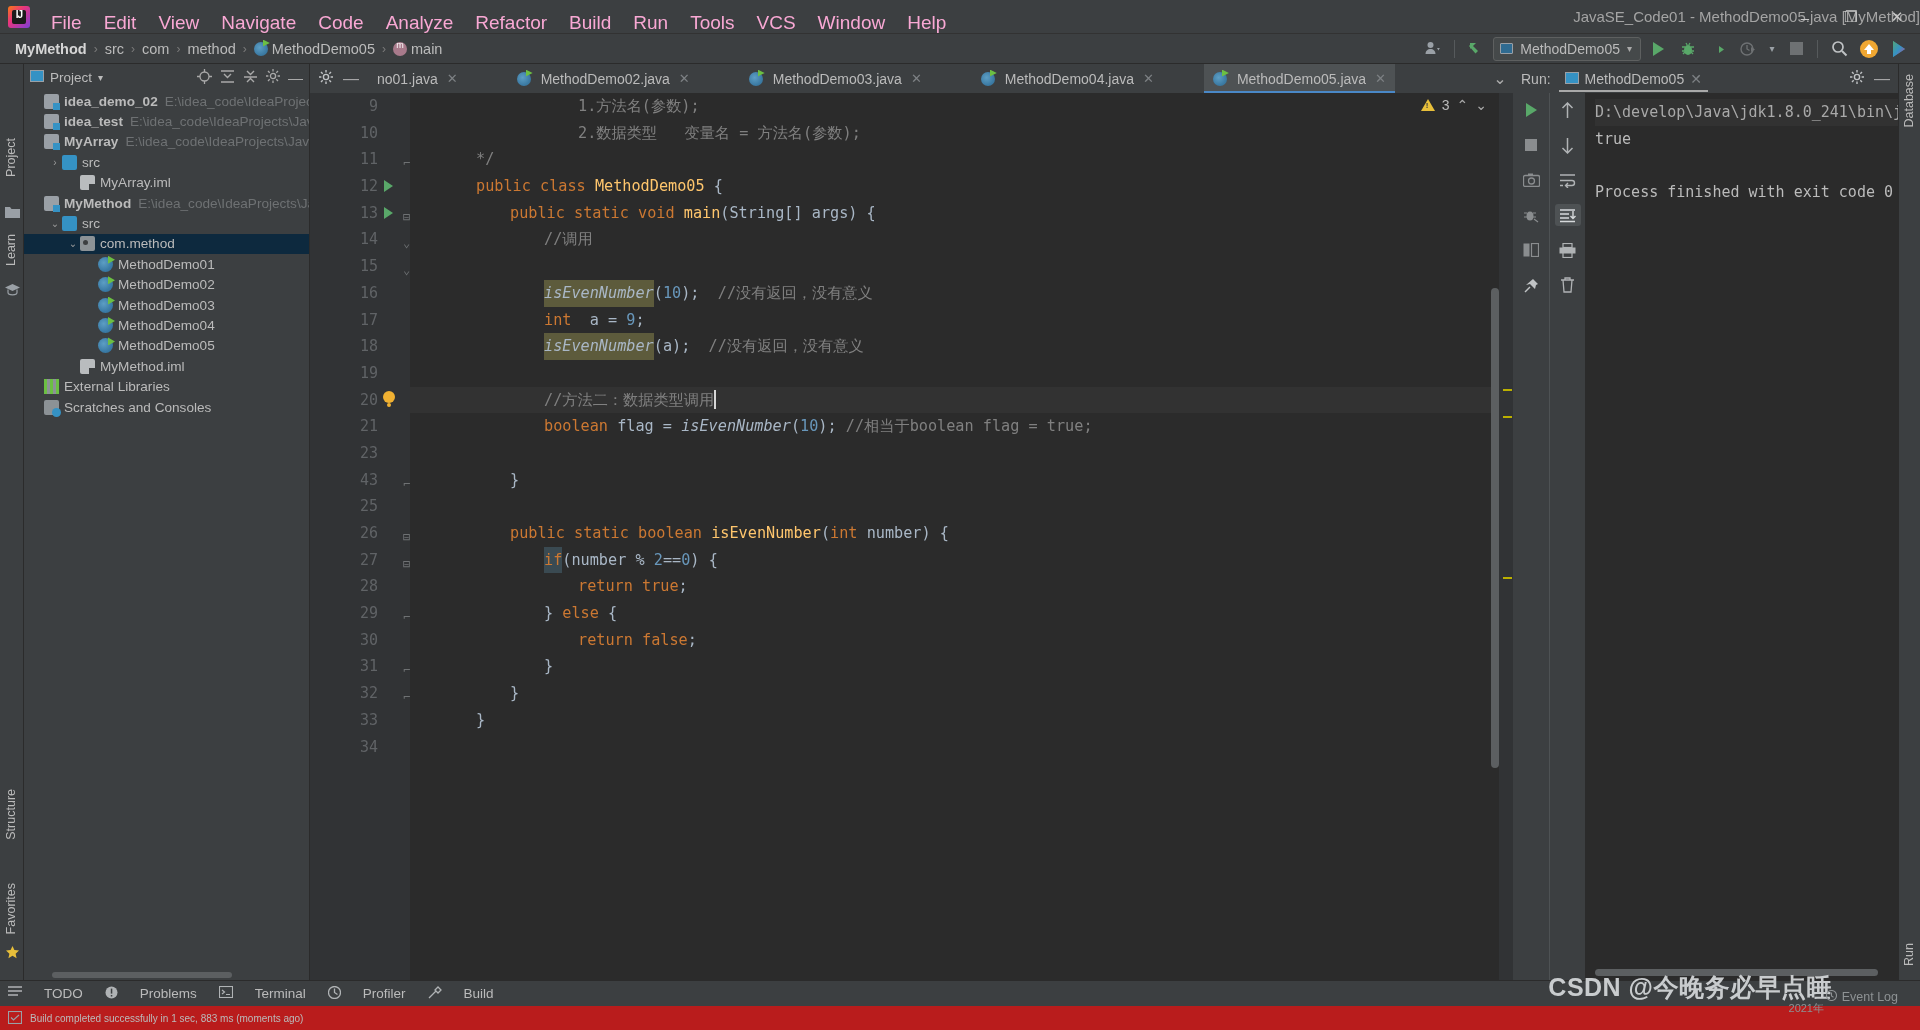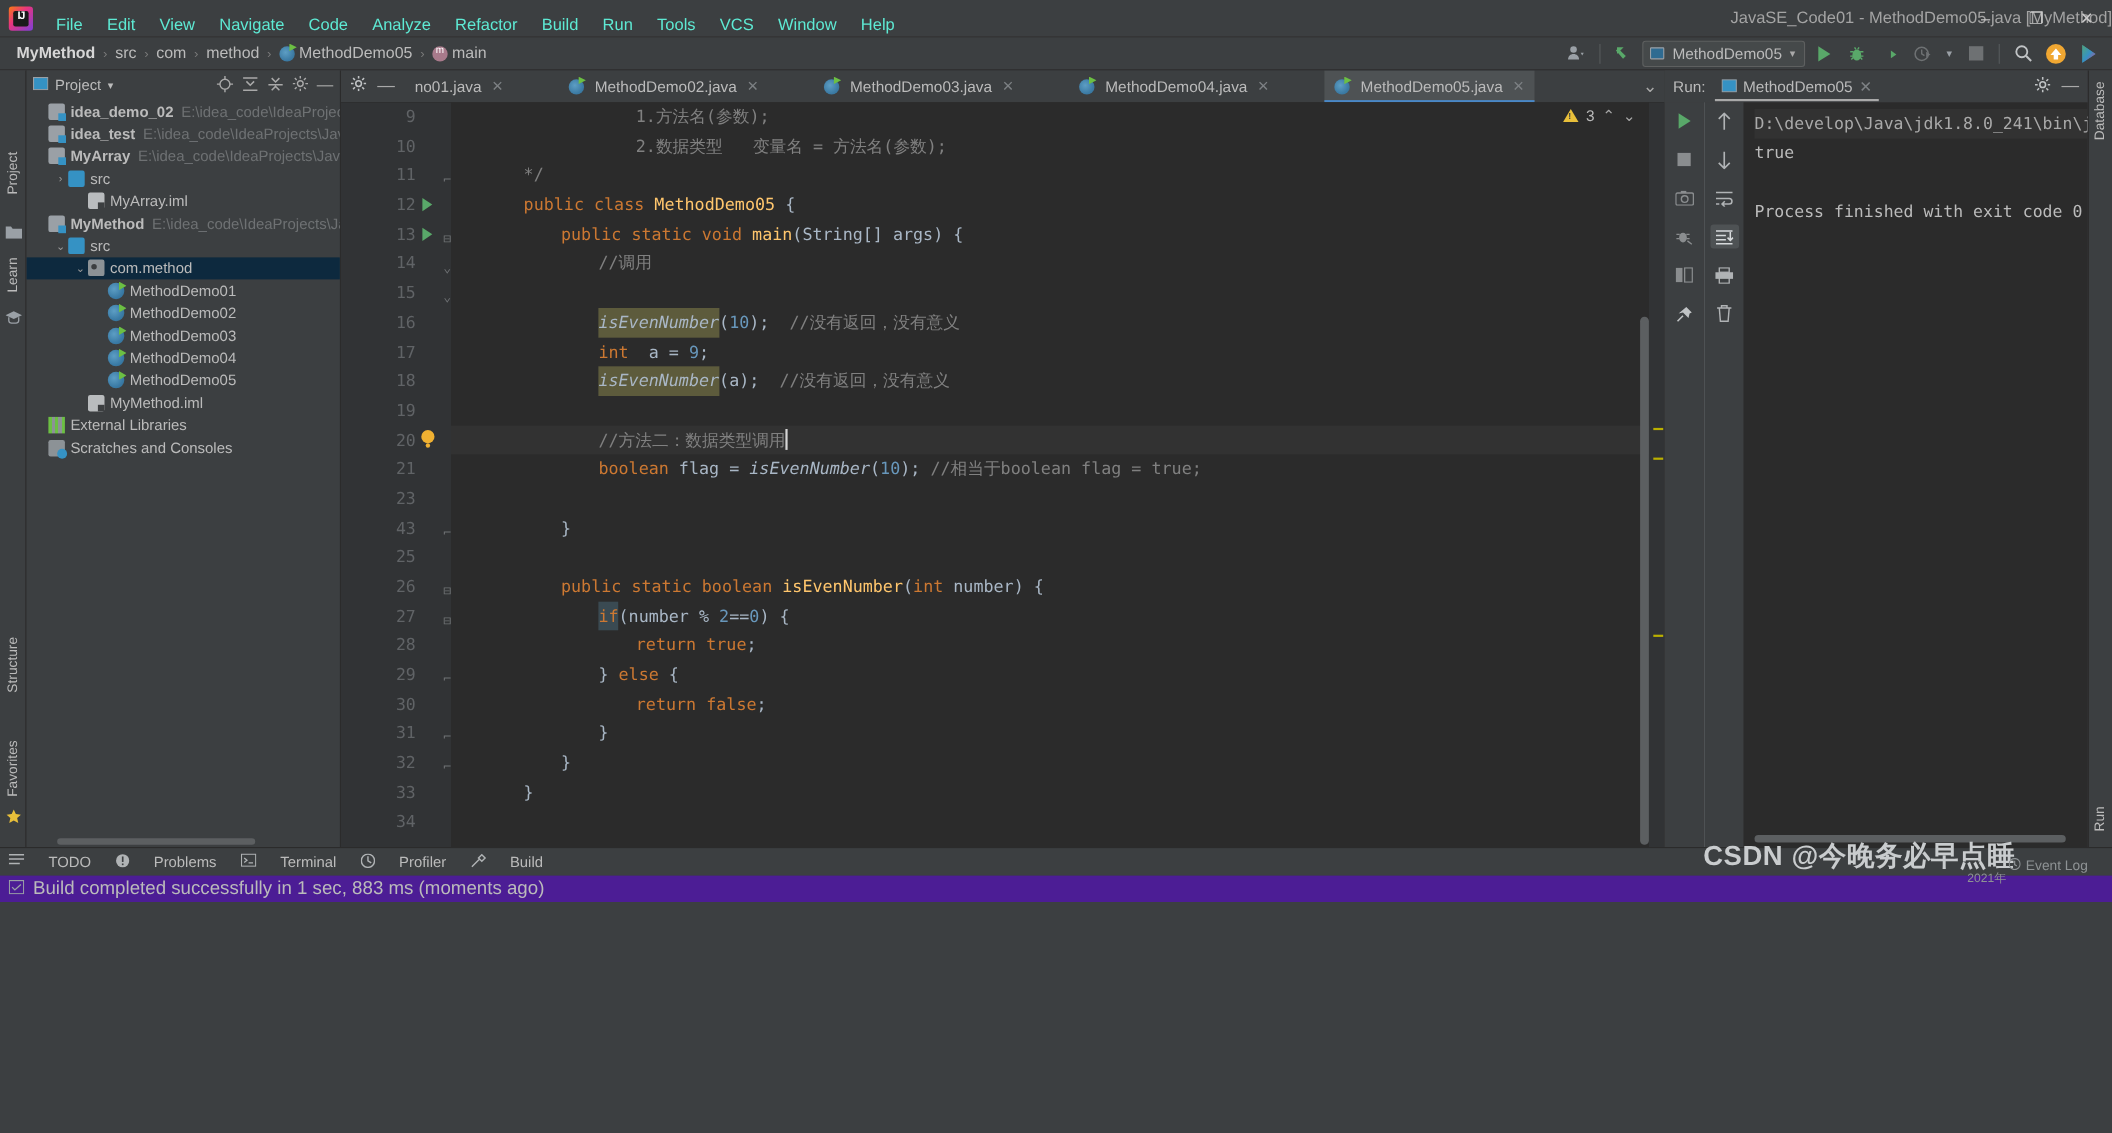--- a/index.html
+++ b/index.html
@@ -3,34 +3,34 @@
 <meta charset="utf-8">
 <style>
   * { box-sizing: border-box; margin: 0; padding: 0; }
   html, body {
     width: 1920px; height: 1030px;
     background: #3c3f41;
     font-family: "Liberation Sans", sans-serif;
     overflow: hidden;
     color: #bbbbbb;
   }
-  .app { position: relative; width: 1920px; height: 820px; display: flex; flex-direction: column; }
+  .app { position: relative; width: 1920px; height: 1030px; display: flex; flex-direction: column; }
 
   
   .menubar {
     height: 34px; background: #3c3f41; display: flex; align-items: center;
     padding-left: 8px; flex: none; position: relative;
     border-bottom: 1px solid #323232;
   }
   .ij-logo { width: 22px; height: 22px; margin-right: 10px; position: relative; flex:none; }
   .ij-logo .sq { position:absolute; inset:0; background: linear-gradient(135deg,#f97a12 0%, #e8357e 40%, #7c3fd8 100%); border-radius:3px;}
   .ij-logo .in { position:absolute; left:4px; top:4px; right:4px; bottom:4px; background:#1b1b1b; border-radius:2px;}
   .ij-logo .ij { position:absolute; left:0; right:0; top:3px; text-align:center; color:#fff; font-size:10px; font-weight:bold; letter-spacing:-1px;}
   .menu-item {
-    font-size: 15px; color: #5eead4; padding: 3px 11px; cursor: default; white-space: nowrap; margin-top: 12px;
+    font-size: 19px; color: #f9a8d4; padding: 3px 11px; cursor: default; white-space: nowrap; margin-top: 12px;
   }
   .win-title {
     position: absolute; left: 0; right: 0; text-align: right; font-size: 15px;
     color: #a4a4a4; pointer-events: none;
   }
   .win-buttons { position: absolute; right: 0; top: 0; height: 34px; display: flex; align-items: center; }
   .win-btn { width: 46px; height: 34px; display:flex; align-items:center; justify-content:center; color:#c8c8c8; font-size:15px; }
 
   
   .navbar {
@@ -152,21 +152,21 @@
   .console .cline { height:26.5px; line-height:26.5px; white-space:pre; }
   .console .cmdline { color:#a9a9a9; background:#323232; display:inline-block; padding-right:4px;}
   .console-hscroll { position:absolute; left:10px; right:20px; bottom:4px; height:7px; background:#5c5f61; border-radius:4px; }
 
   
   .rightstrip { width:22px; background:#3c3f41; border-left:1px solid #2b2b2b; position:relative; flex:none;}
 
   
   .bottombar { height:26px; background:#3c3f41; display:flex; align-items:center; padding-left:8px; gap:22px; font-size:13.5px; color:#bbbbbb; flex:none; border-top:1px solid #2b2b2b;}
   .bb-item { display:flex; align-items:center; gap:22px; }
-  .statusbar { height:24px; background:#4c1d95; display:flex; align-items:center; padding-left:8px; font-size:17px; color:#bbbbbb; flex:none; position:relative;}
+  .statusbar { height:24px; background:#b91c1c; display:flex; align-items:center; padding-left:8px; font-size:10px; color:#bbbbbb; flex:none; position:relative;}
   .watermark { position:absolute; right:88px; bottom:26px; font-size:25px; color:#c9ccce; font-weight:bold; letter-spacing:0.5px; }
   .watermark2 { position:absolute; right:96px; bottom:14px; font-size:11px; color:#8e9294; }
   .ev-log { position:absolute; right:22px; bottom:26px; font-size:12.5px; color:#8e9294; display:flex; align-items:center; gap:5px;}
 </style>
 </head>
 <body>
 
 <div class="app">
 
   <div class="menubar">

